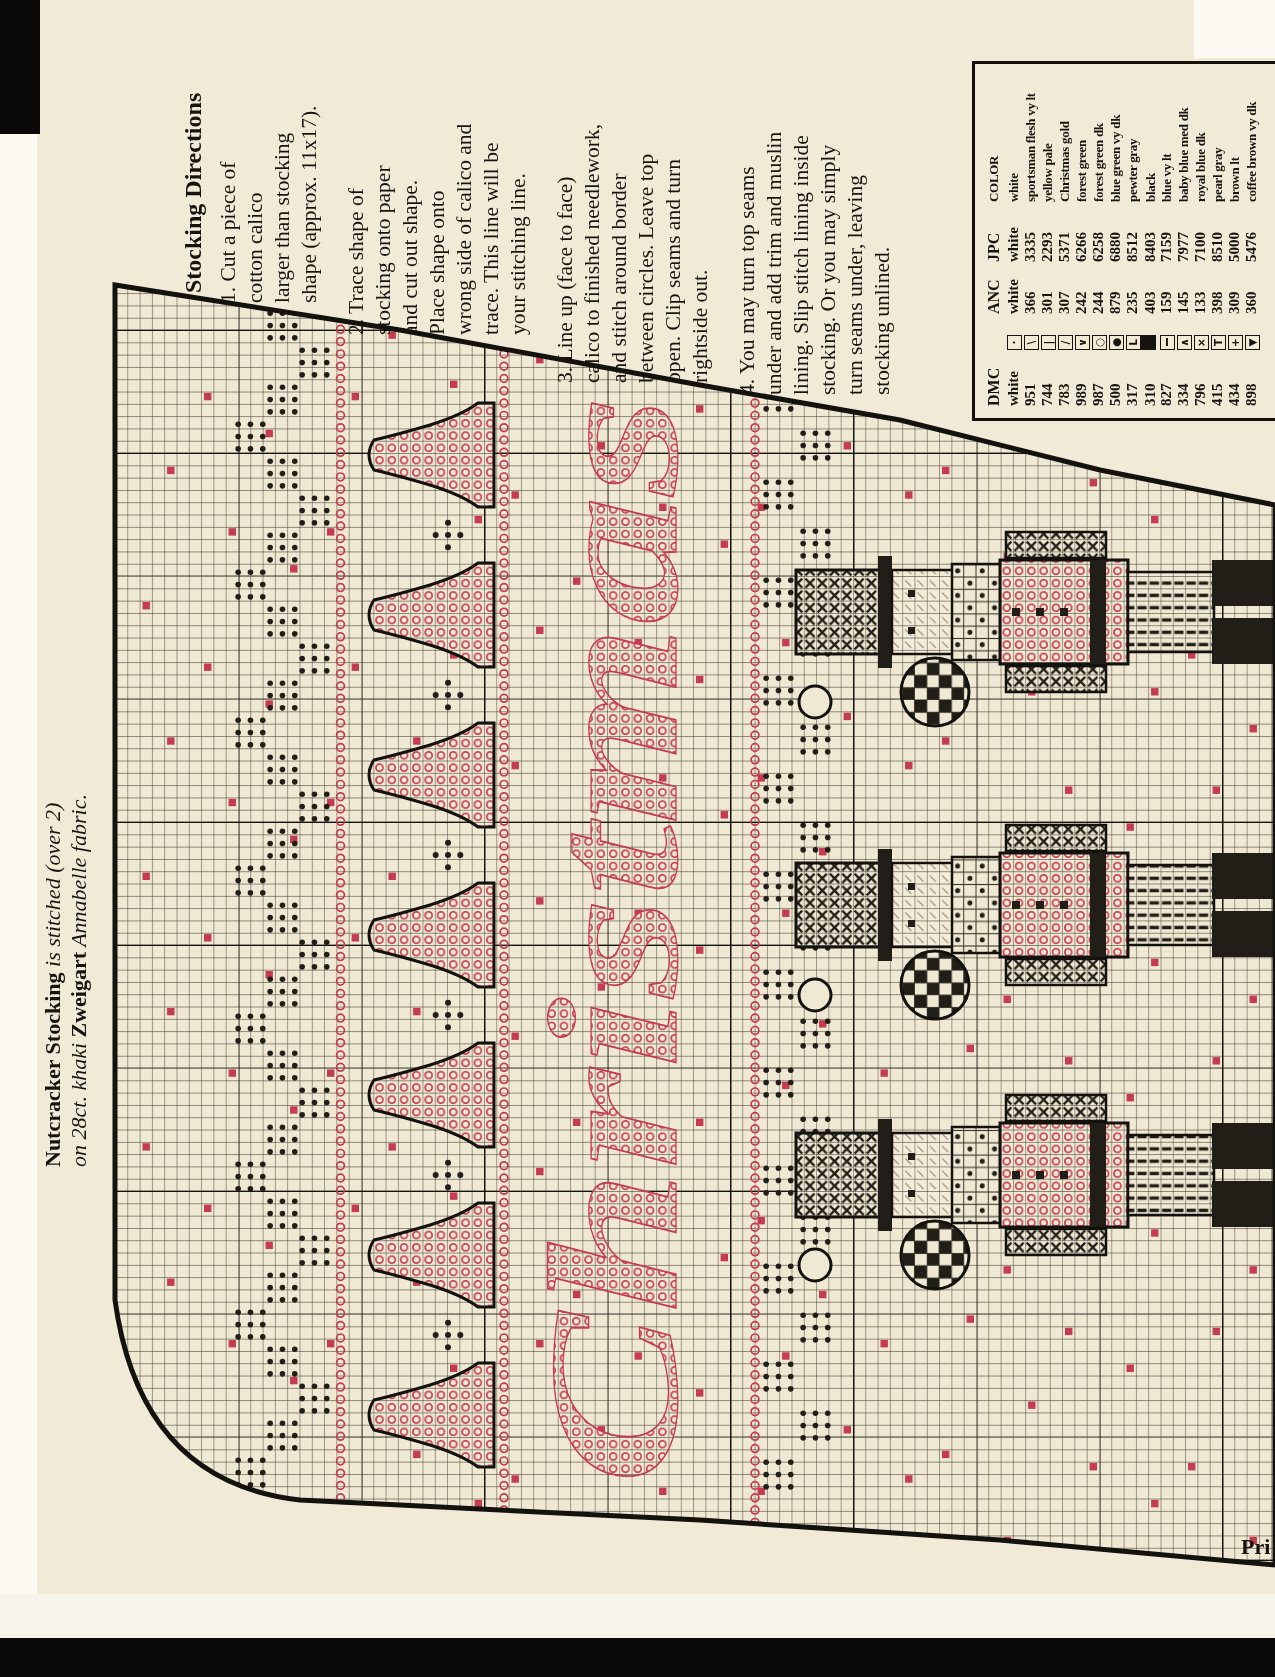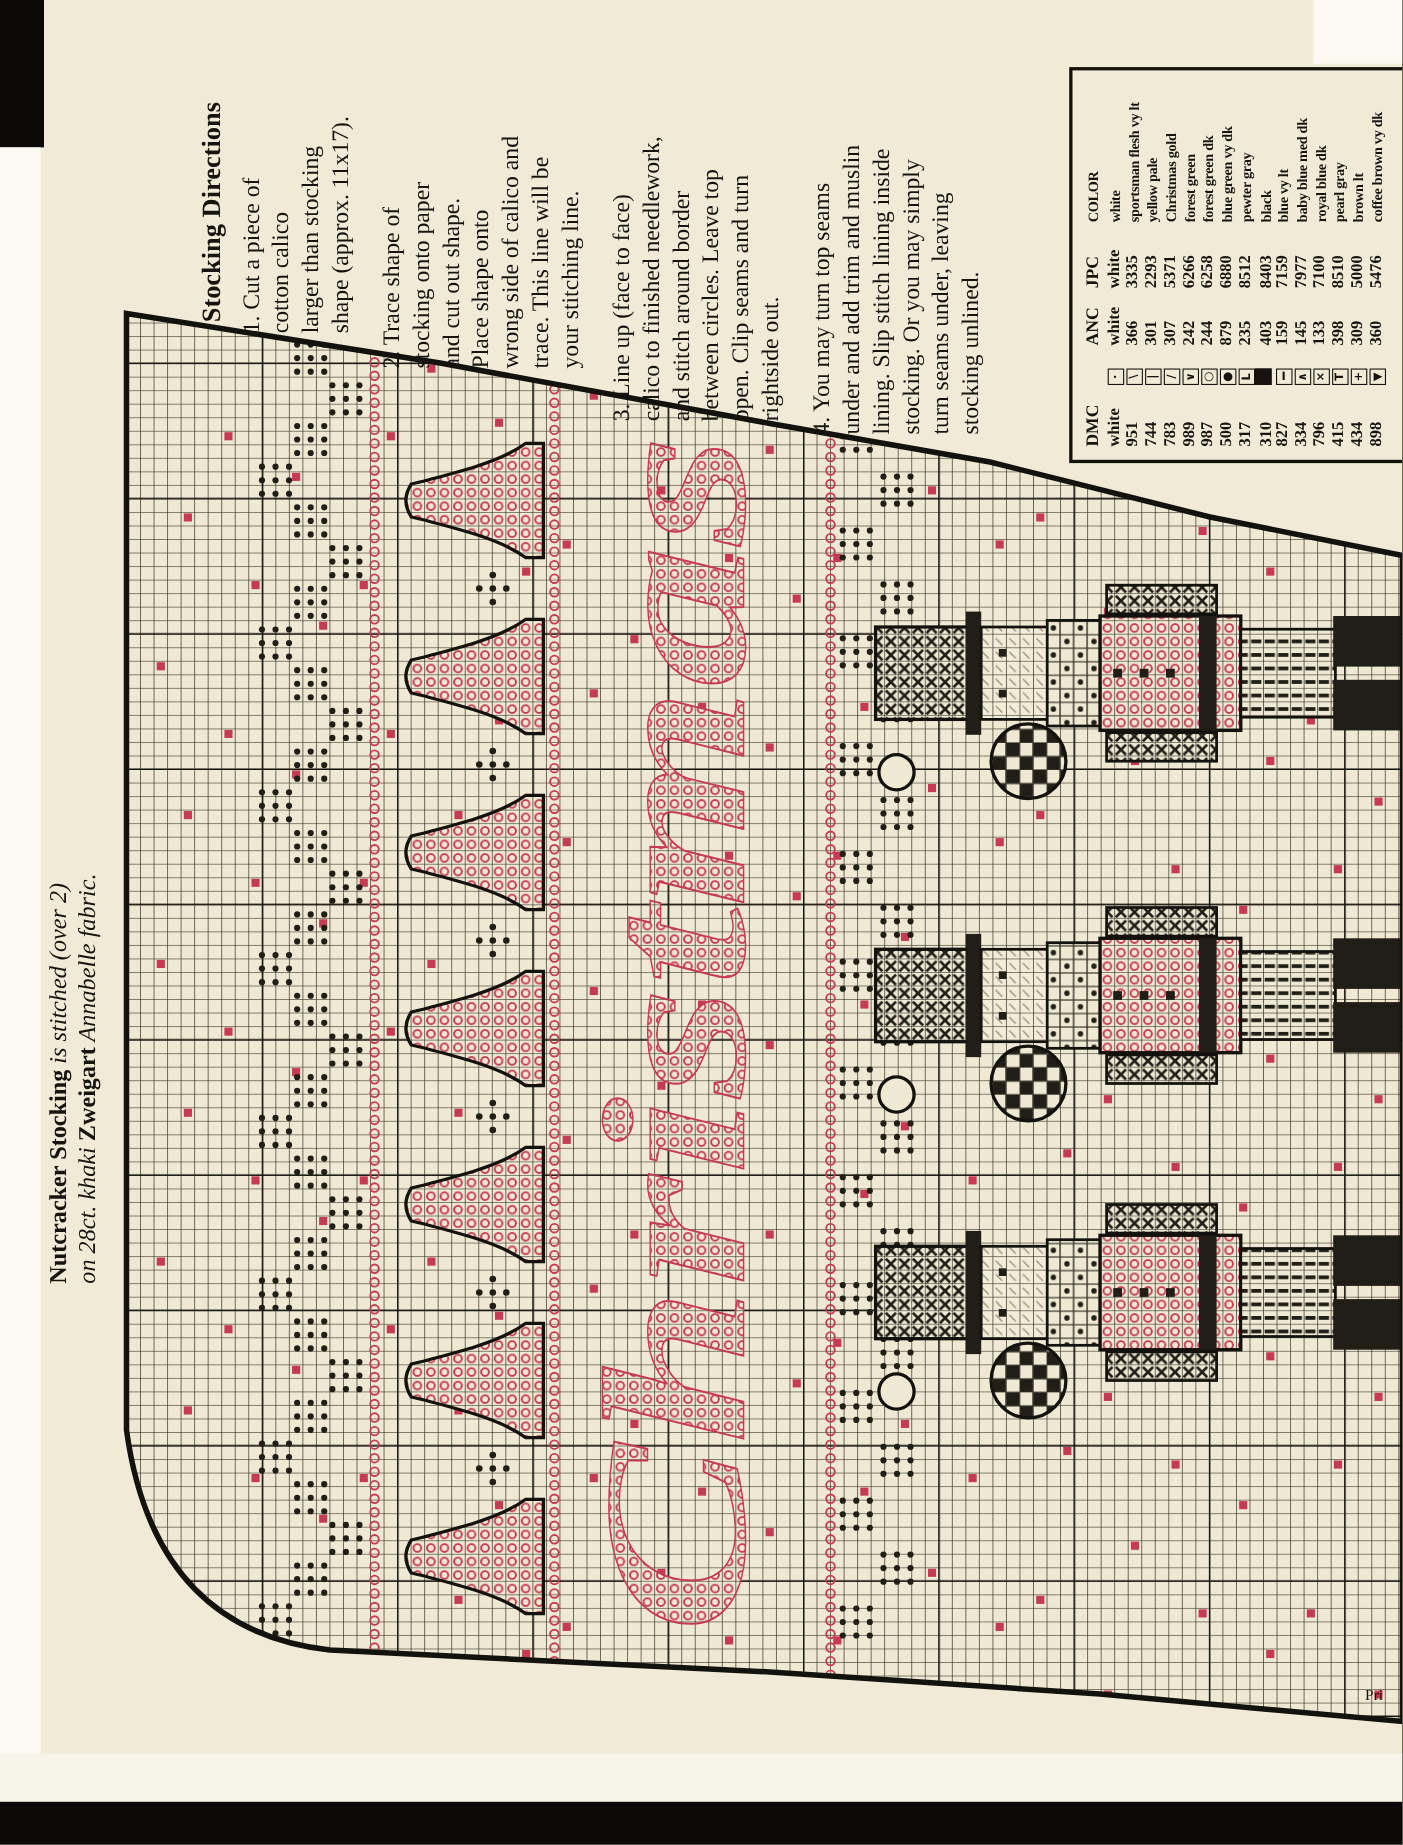--- a/index.html
+++ b/index.html
@@ -23,21 +23,21 @@
   .krow{display:grid;grid-template-columns:56px 36px 52px 60px 1fr;height:17px;
         align-items:center;font-weight:bold;font-size:15px;}
   .krow.khead{font-size:16px;height:22px;}
   .krow .color{font-size:13px;letter-spacing:-0.3px;white-space:nowrap;}
   .symbox{display:inline-block;width:13px;height:13px;border:1.6px solid #17140f;
           line-height:12px;font-size:10.5px;text-align:center;
           font-family:"DejaVu Sans",sans-serif;font-weight:bold;}
   .symbox.fillsq{background:#17140f;}
   .rot{display:inline-block;transform:rotate(90deg);}
 
-  .pri{position:absolute;left:1241px;top:1534px;font-size:14px;font-weight:normal;}
+  .pri{position:absolute;left:1241px;top:1534px;font-size:22px;font-weight:bold;}
 
   .ov{position:absolute;}
   .ov-black-tl{left:0;top:0;width:40px;height:134px;background:#0b0a08;}
   .ov-white-left{left:0;top:134px;width:37px;height:1504px;background:#fbf9f1;}
   .ov-white-tr{left:1194px;top:0;width:81px;height:58px;background:#fbf9f1;}
   .ov-white-bottom{left:0;top:1594px;width:1275px;height:44px;background:#f7f4e9;}
   .ov-black-bottom{left:0;top:1638px;width:1275px;height:39px;background:#0b0a08;}
 </style>
 </head>
 <body>

